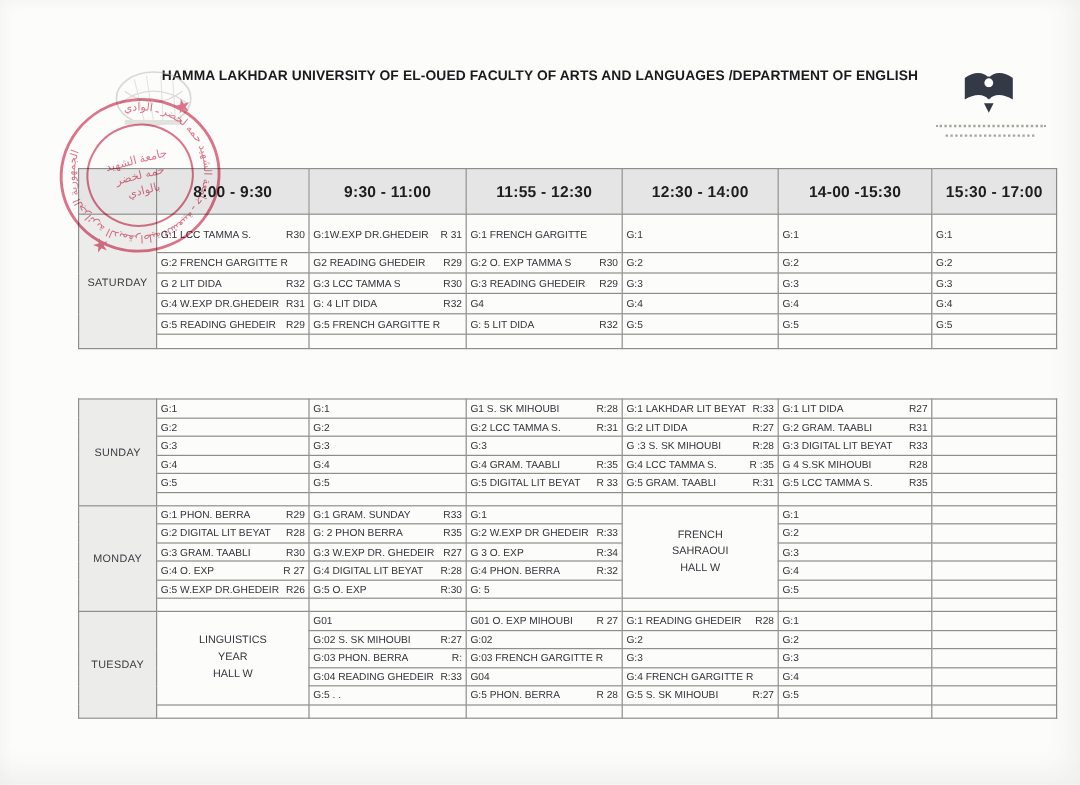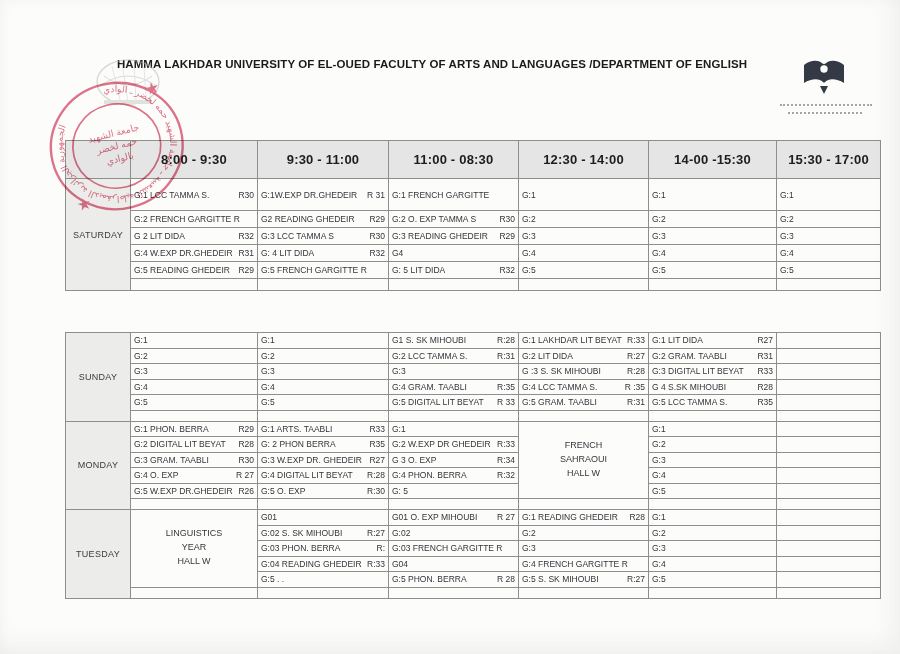--- a/index.html
+++ b/index.html
@@ -6,21 +6,21 @@
   body{
     width:900px;height:654px;position:relative;overflow:hidden;
     background:#fcfcfb;
     font-family:"Liberation Sans", sans-serif;
   }
   body::after{
     content:"";position:absolute;inset:0;pointer-events:none;
     box-shadow:inset -8px -10px 22px rgba(90,90,85,.07), inset 3px 2px 10px rgba(120,120,110,.03);
   }
   .doc-title{
-    position:absolute;top:56px;left:92px;width:680px;
+    position:absolute;top:56px;left:110px;width:680px;
     text-align:center;font-weight:bold;font-size:11.5px;color:#1a1a1c;
     line-height:1.5;letter-spacing:.1px;
   }
   table{
     border-collapse:collapse;table-layout:fixed;position:absolute;left:65px;width:815px;
   }
   #tbl-sat{top:140px;}
   #tbl-rest{top:332px;}
   th,td{
     border:1px solid #8e8e8c;padding:0 3px;font-size:8.5px;color:#33343a;
@@ -104,21 +104,21 @@
     <col style="width:130px">
       <col style="width:130px">
       <col style="width:128px">
       <col style="width:104px">
   </colgroup>
   <thead>
     <tr>
       <th></th>
       <th>8:00 - 9:30</th>
       <th>9:30 - 11:00</th>
-      <th>11:00 - 08:30</th>
+      <th>11:55 - 12:30</th>
       <th>12:30 - 14:00</th>
       <th>14-00 -15:30</th>
       <th>15:30 - 17:00</th>
     </tr>
   </thead>
   <tbody>
       <tr class="r0">
         <td class="day-cell" rowspan="6">SATURDAY</td>
         <td>
           <div class="cellline">
@@ -478,21 +478,21 @@
       <tr class="r0">
         <td class="day-cell" rowspan="6">MONDAY</td>
         <td>
           <div class="cellline">
             <span class="grp">G:1   PHON. BERRA</span>
             <span class="room">R29</span>
           </div>
         </td>
         <td>
           <div class="cellline">
-            <span class="grp">G:1   ARTS. TAABLI</span>
+            <span class="grp">G:1   GRAM. SUNDAY</span>
             <span class="room">R33</span>
           </div>
         </td>
         <td>
           <div class="cellline">
             <span class="grp">G:1</span>
           </div>
         </td>
         <td rowspan="5" class="mergecell">
           <div>FRENCH</div>

